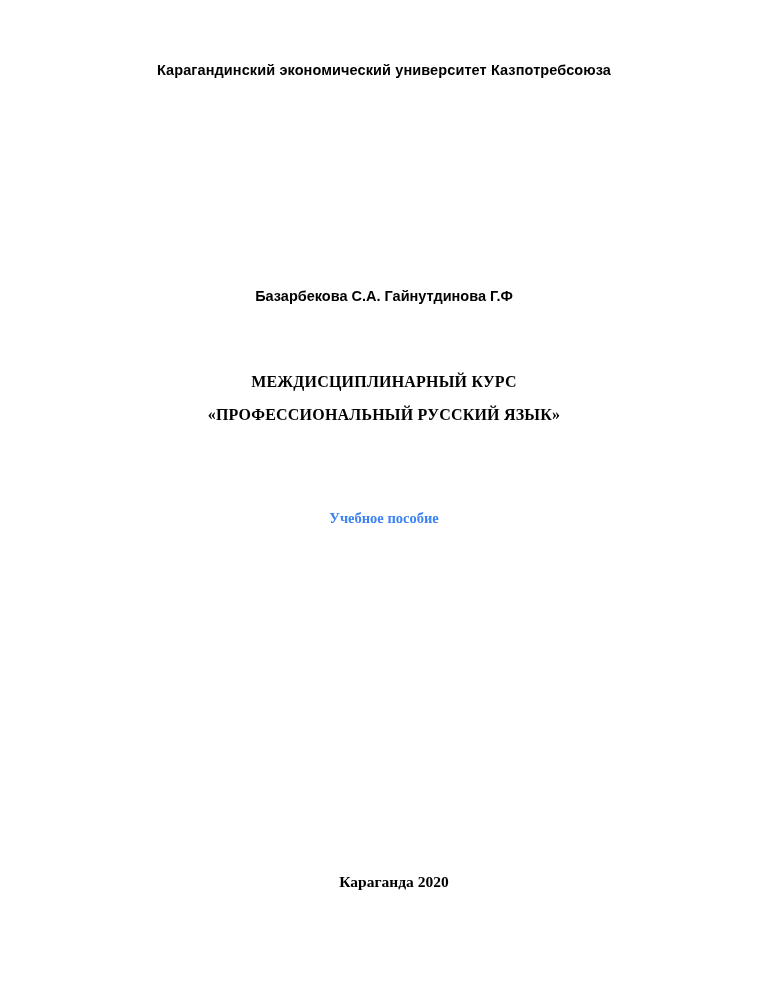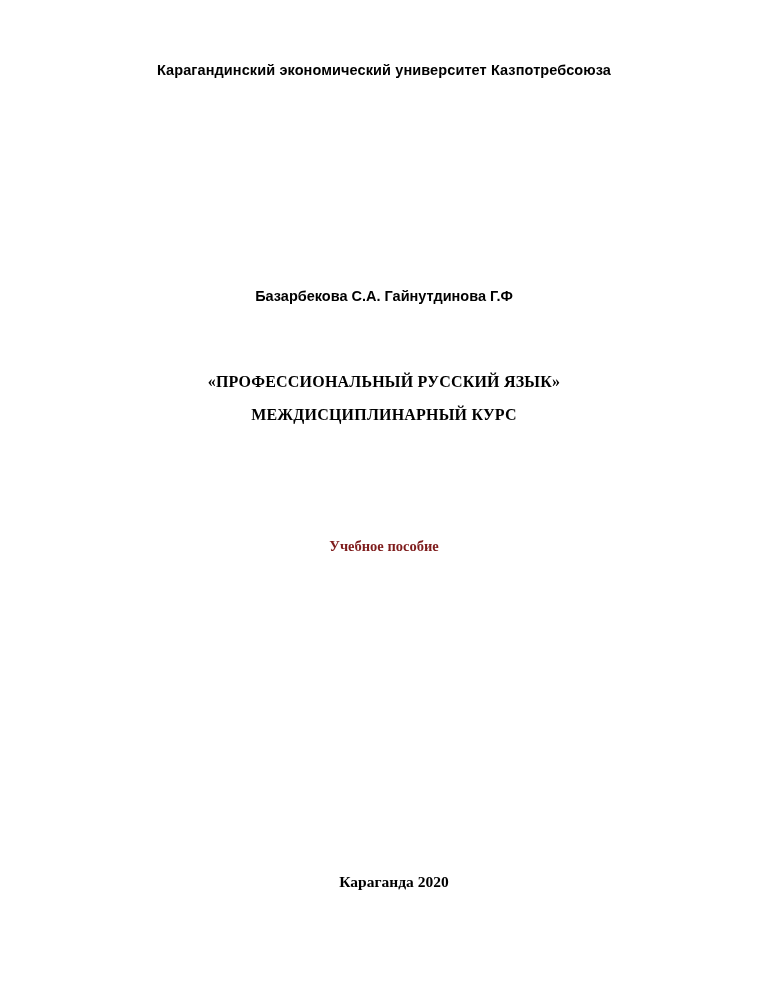--- a/index.html
+++ b/index.html
@@ -61,26 +61,26 @@
     font-weight: bold;
     font-size: 16px;
     letter-spacing: 0.2px;
     line-height: 33px;
     color: #000000;
   }
   .subtitle {
     position: absolute;
     left: 0;
     right: 0;
-    top: 538px;
+    top: 510px;
     text-align: center;
     font-family: "Liberation Serif", serif;
     font-weight: bold;
     font-size: 14.5px;
-    color: #7f1d1d;
+    color: #3b82f6;
   }
   .imprint {
     position: absolute;
     left: 0;
     right: 0;
     top: 873px;
     text-align: center;
     font-family: "Liberation Serif", serif;
     font-weight: bold;
     font-size: 15.5px;
@@ -92,22 +92,22 @@
 <body>
 
 <div class="page">
   <div class="content">
 
     <div class="university">Карагандинский экономический университет Казпотребсоюза</div>
 
     <div class="authors">Базарбекова С.А. Гайнутдинова Г.Ф</div>
 
     <div class="title-block">
+      <div class="title-line">МЕЖДИСЦИПЛИНАРНЫЙ КУРС</div>
       <div class="title-line">«ПРОФЕССИОНАЛЬНЫЙ РУССКИЙ ЯЗЫК»</div>
-      <div class="title-line">МЕЖДИСЦИПЛИНАРНЫЙ КУРС</div>
     </div>
 
     <div class="subtitle">Учебное пособие</div>
 
     <div class="imprint">Караганда 2020</div>
 
   </div>
 </div>
 
 </body></html>

